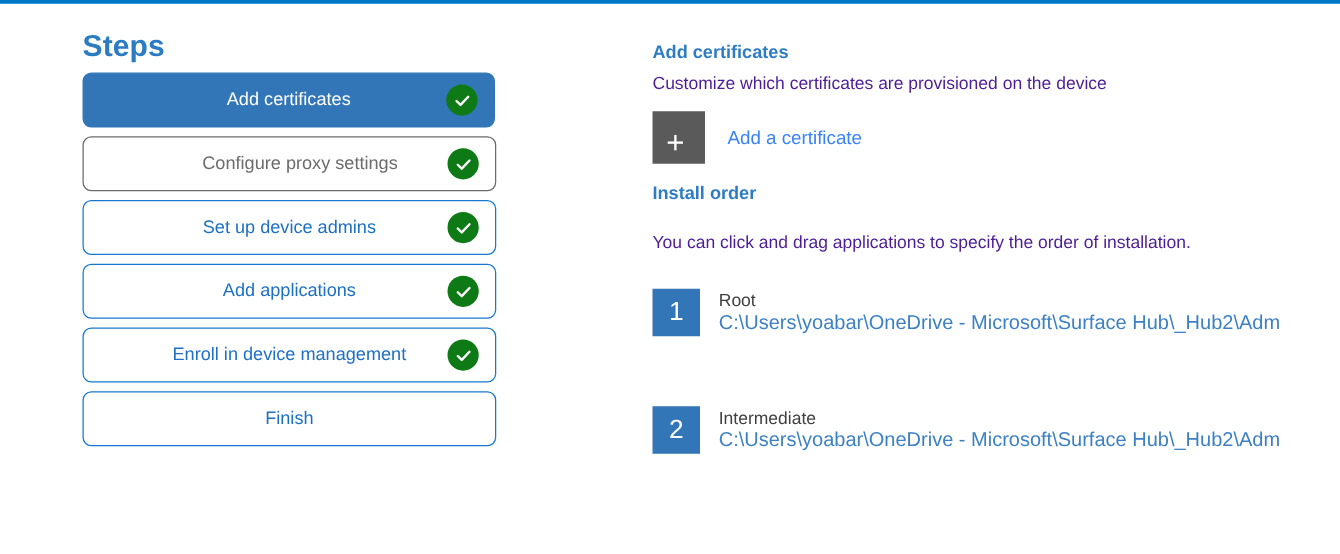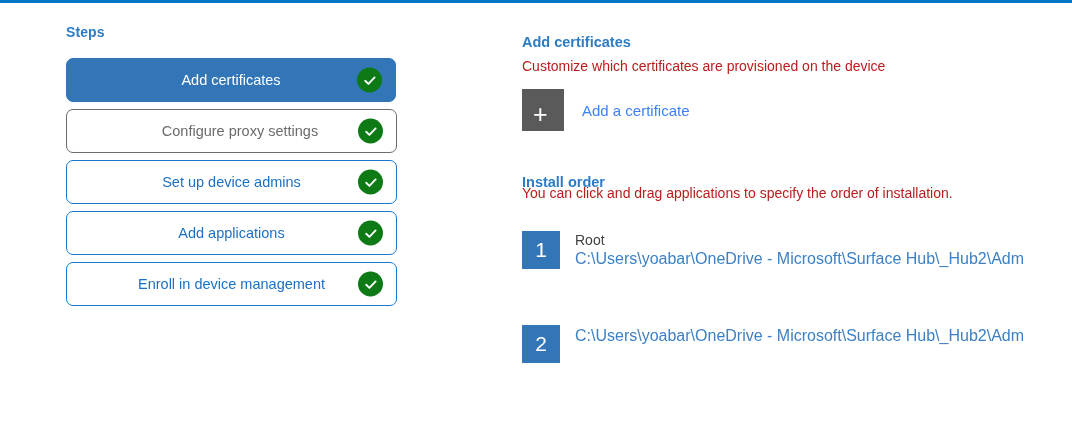--- a/index.html
+++ b/index.html
@@ -32,21 +32,21 @@
     position: absolute;
     top: 0; left: 0;
     width: 470px;
     height: 440px;
   }
 
   .steps-title {
     position: absolute;
     left: 66px;
     top: 21px;
-    font-size: 14px;
+    font-size: 24px;
     font-weight: bold;
     color: #2b7cc3;
     letter-spacing: 0.1px;
   }
 
   .steps-list {
     position: absolute;
     left: 66px;
     top: 55px;
     width: 331px;
@@ -119,21 +119,21 @@
     position: absolute;
     left: 52px;
     font-size: 14.5px;
     font-weight: bold;
     color: #2d7cc4;
   }
   .section-sub {
     position: absolute;
     left: 52px;
     font-size: 14px;
-    color: #b91c1c;
+    color: #4c1d95;
     white-space: nowrap;
   }
 
   #certs-heading { top: 31px; }
   #certs-sub     { top: 55px; }
 
   .add-cert-row {
     position: absolute;
     left: 52px;
     top: 86px;
@@ -157,21 +157,21 @@
     color: #ffffff;
     font-weight: 300;
   }
   .add-cert-label {
     margin-left: 18px;
     font-size: 15px;
     color: #3b82f6;
     white-space: nowrap;
   }
 
-  #order-heading { top: 171px; }
+  #order-heading { top: 144px; }
   #order-sub     { top: 182px; }
 
   .order-list {
     position: absolute;
     left: 52px;
     top: 228px;
     width: 540px;
   }
   .order-item {
     position: relative;
@@ -251,20 +251,23 @@
             </svg>
           </span>
         </div>
         <div class="step-btn">
           <span class="step-label">Enroll in device management</span>
           <span class="check-badge">
             <svg width="14" height="14" viewBox="0 0 14 14" aria-hidden="true">
               <path d="M2.2 7.3 L5.4 10.4 L11.6 3.9" fill="none" stroke="#ffffff" stroke-width="1.9" stroke-linecap="round" stroke-linejoin="round"></path>
             </svg>
           </span>
+        </div>
+        <div class="step-btn">
+          <span class="step-label">Finish</span>
         </div>
       </div>
   </div>
 
   <div class="detail-panel">
 
     <div class="section-heading" id="certs-heading">Add certificates</div>
 
     <div class="section-sub" id="certs-sub">Customize which certificates are provisioned on the device</div>
 
@@ -283,19 +286,20 @@
         <div class="order-item">
           <div class="order-index">1</div>
           <div class="order-text">
             <div class="order-name">Root</div>
             <div class="order-path">C:\Users\yoabar\OneDrive - Microsoft\Surface Hub\_Hub2\Adm</div>
           </div>
         </div>
         <div class="order-item">
           <div class="order-index">2</div>
           <div class="order-text">
+            <div class="order-name">Intermediate</div>
             <div class="order-path">C:\Users\yoabar\OneDrive - Microsoft\Surface Hub\_Hub2\Adm</div>
           </div>
         </div>
       </div>
   </div>
 
 </div>
 
 </body></html>

